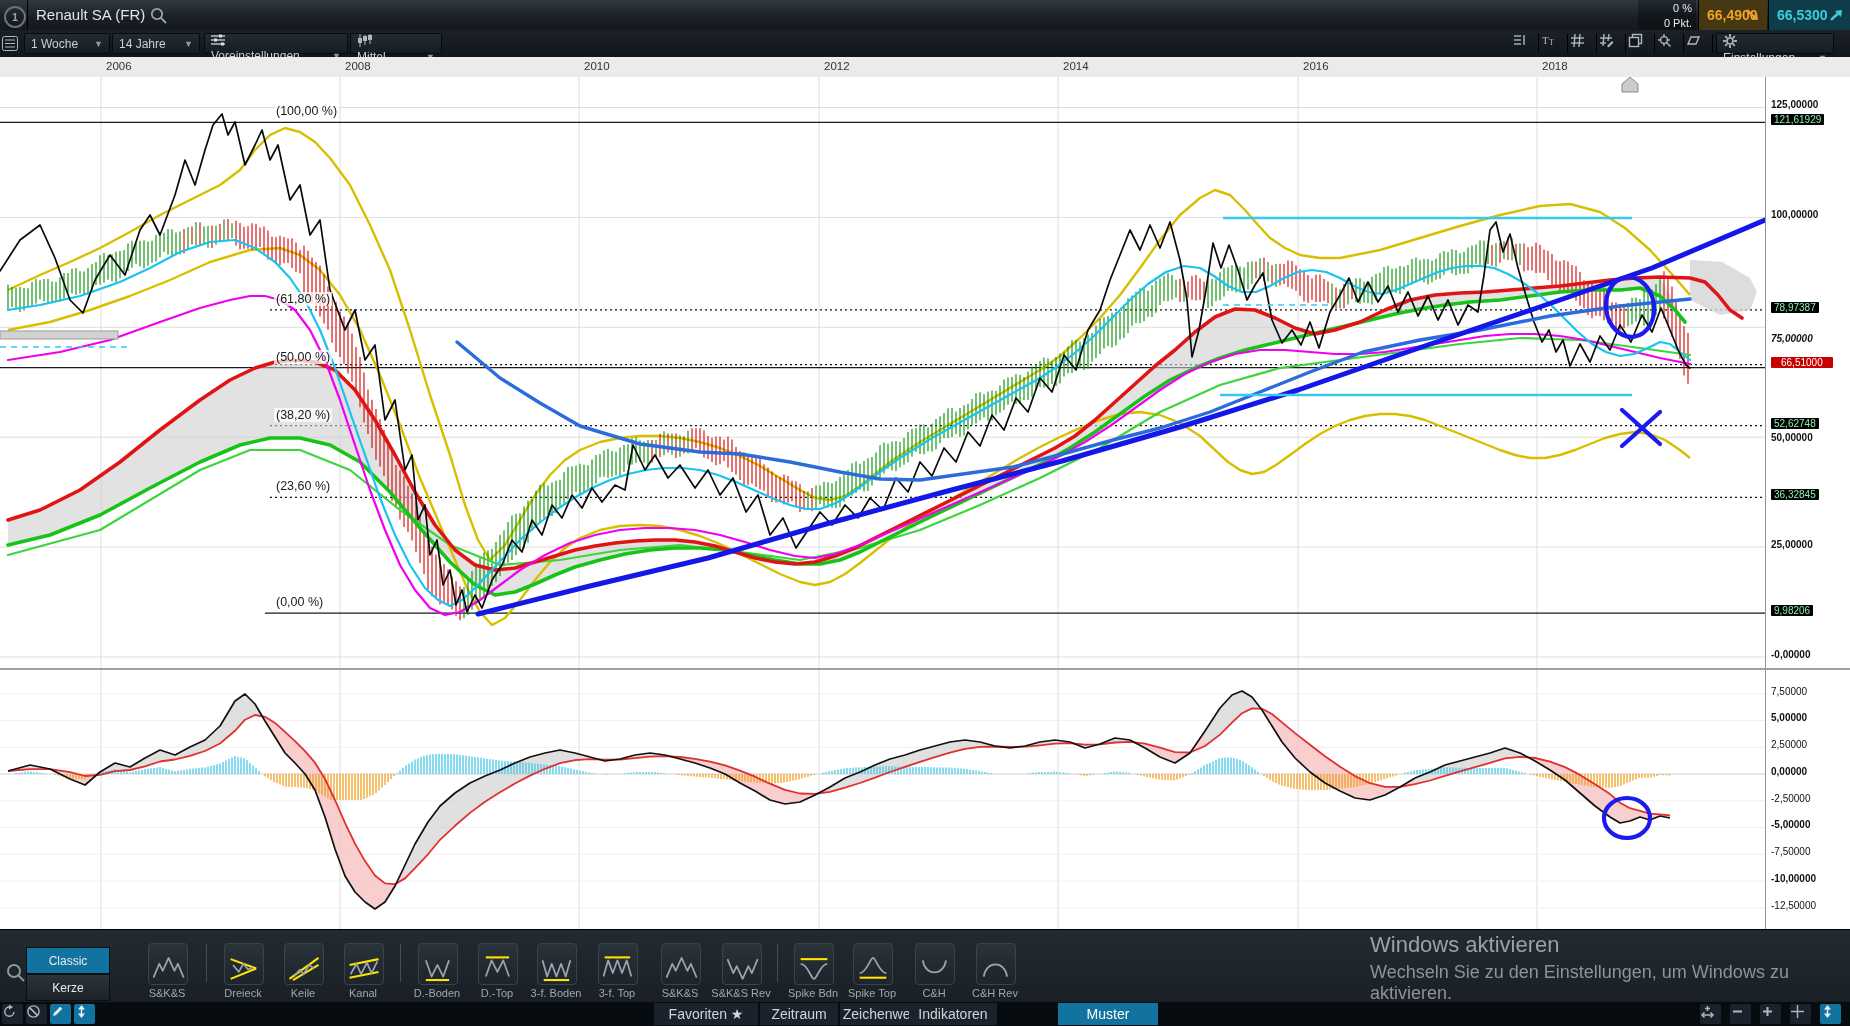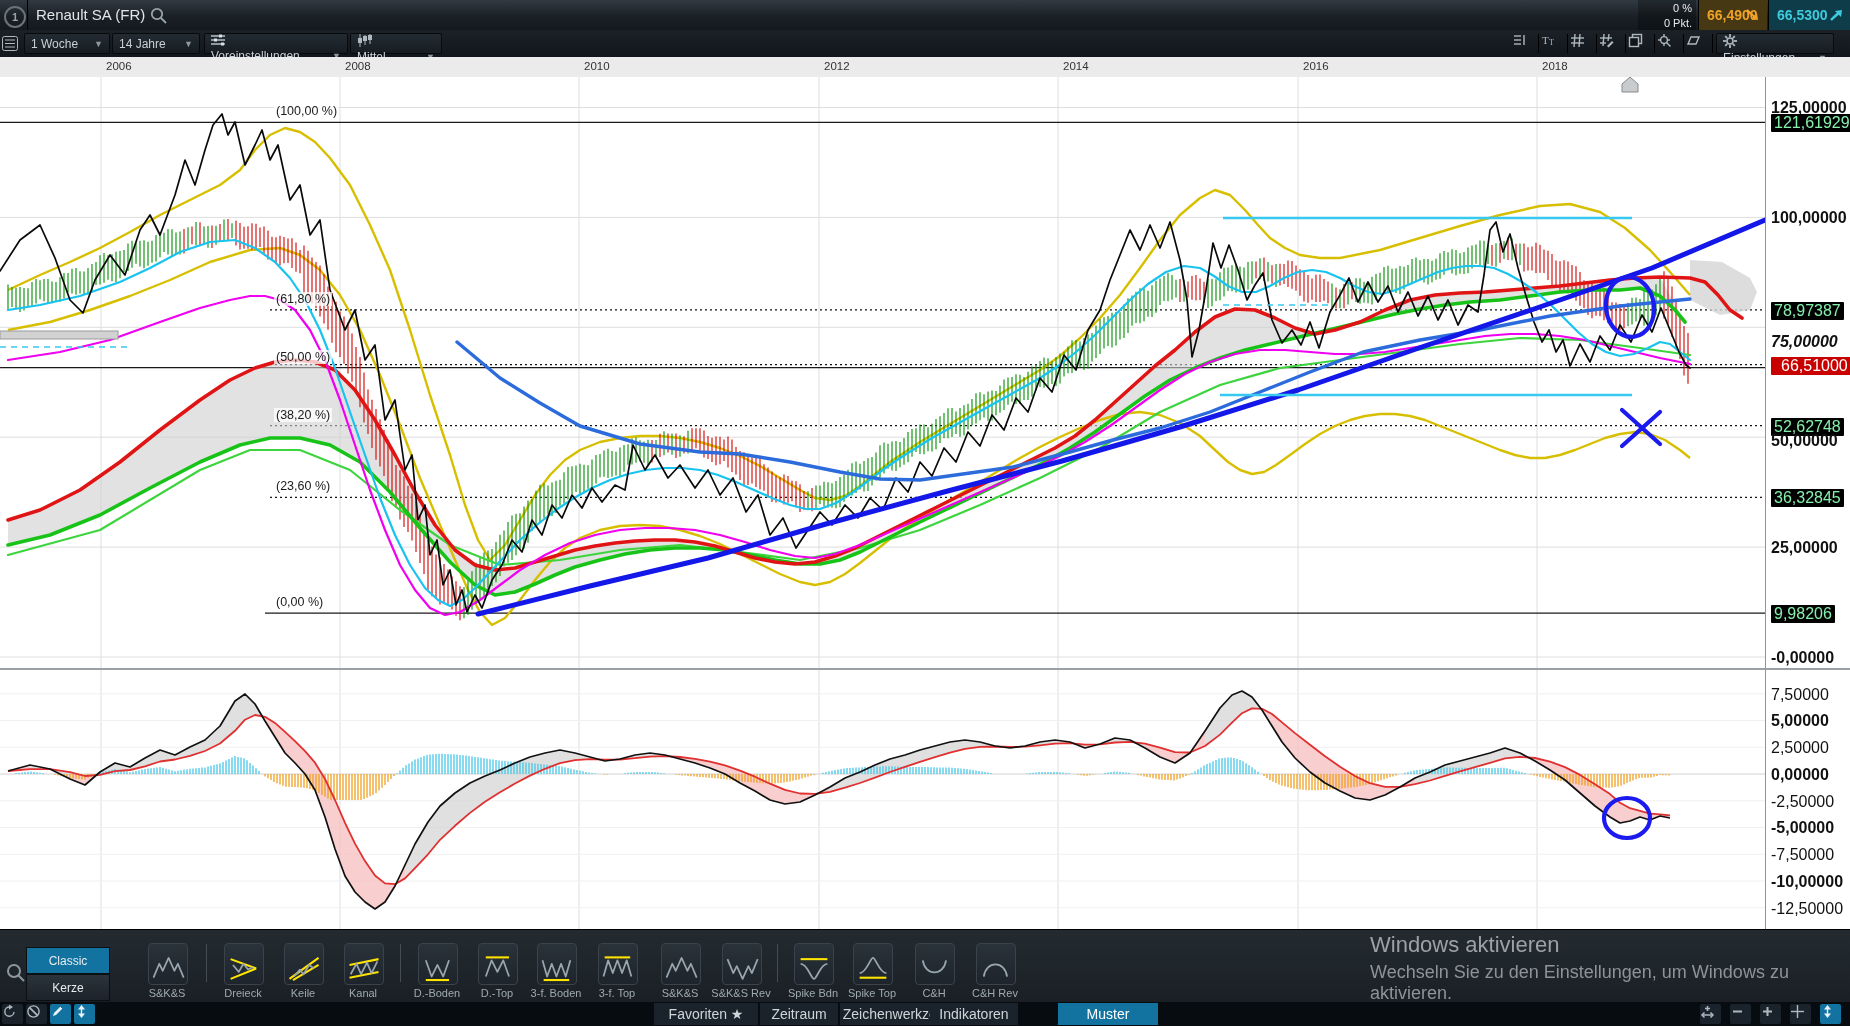--- a/index.html
+++ b/index.html
@@ -33,21 +33,21 @@
   .t-caret{color:#8d979e;font-size:9px;margin-left:7px;}
   .t-ico{position:absolute;top:3px;height:21px;width:26px;text-align:center;color:#aeb8bf;
     font-size:13px;line-height:20px;}
   .t-sep{position:absolute;top:4px;width:1px;height:19px;background:#000;}
   
   #yearstrip{left:0;top:57px;width:1850px;height:20px;background:#ebebeb;border-bottom:1px solid #cfcfcf;}
   .year-lbl{position:absolute;top:3px;color:#333;font-size:11.5px;}
   
   #chartarea{left:0;top:77px;width:1765px;height:852px;background:#fff;}
   #axiscol{left:1765px;top:77px;width:85px;height:852px;background:#fff;border-left:1px solid #8d9398;}
-  .ax-lbl{position:absolute;left:5px;color:#111;font-size:16px;white-space:nowrap;}
+  .ax-lbl{position:absolute;left:5px;color:#111;font-size:10px;white-space:nowrap;}
   .ax-bold{font-weight:bold;}
   .ax-badge{background:#000;color:#86efac;padding:0 3px;border-radius:1px;}
   .ax-badge-red{background:#c80000;color:#fff;padding:0 10px;font-weight:normal;border-radius:1px;}
   .fib-lbl{position:absolute;color:#1a1a1a;font-size:12.5px;background:rgba(255,255,255,.75);padding:0 2px;}
   #separator{left:0;top:668px;width:1850px;height:2px;background:#9aa0a4;}
   
   #bottombar{left:0;top:929px;width:1850px;height:73px;background:linear-gradient(#232b31,#191f25);
     border-top:1px solid #000;}
   .bb-search{left:6px;top:33px;}
   .mode-btn{position:absolute;left:26px;width:84px;height:27px;font-size:12px;text-align:center;
@@ -1498,21 +1498,21 @@
     </div>
 </div>
 
 <div id="wm-title" class="abs">Windows aktivieren</div>
 <div id="wm-sub" class="abs">Wechseln Sie zu den Einstellungen, um Windows zu aktivieren.</div>
 
 <div id="tabband" class="abs">
     <div class="tab" style="left: 654px; width: 104px;">Favoriten ★</div>
     <div class="tab" style="left: 760px; width: 78px;">Zeitraum</div>
     <div class="tab" style="left: 840px; width: 123px;">Zeichenwerkzeuge</div>
-    <div class="tab" style="left: 930px; width: 88px;">Indikatoren</div>
+    <div class="tab" style="left: 909px; width: 88px;">Indikatoren</div>
     <div class="tab active" style="left: 1058px; width: 100px;">Muster</div>
     <div class="sq-btn" style="left: 2px;">
       <svg width="15" height="15" viewBox="0 0 15 15">
         <path d="M12,8 A4.6,4.6 0 1 1 7.5,3" stroke="#aeb8bf" stroke-width="1.4" fill="none"></path>
         <path d="M7,0.5 L11,3 L7,5.8 Z" fill="#aeb8bf"></path>
       </svg>
     </div>
     <div class="sq-btn" style="left: 26px;">
       <svg width="15" height="15" viewBox="0 0 15 15">
         <circle cx="7.5" cy="7.5" r="5.6" stroke="#aeb8bf" stroke-width="1.4" fill="none"></circle>

